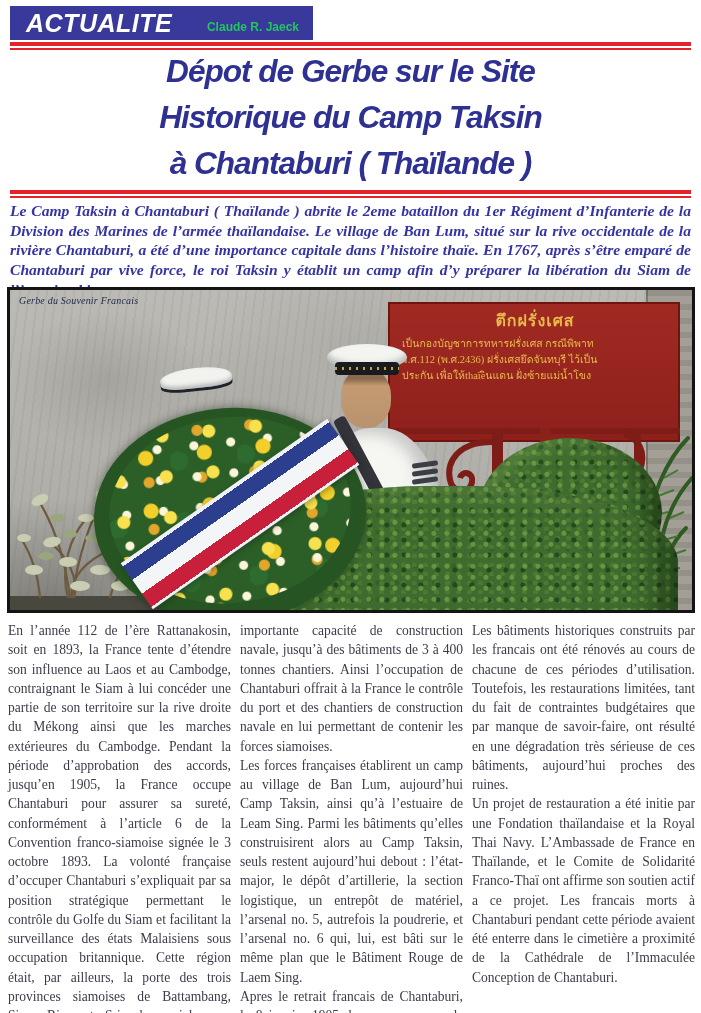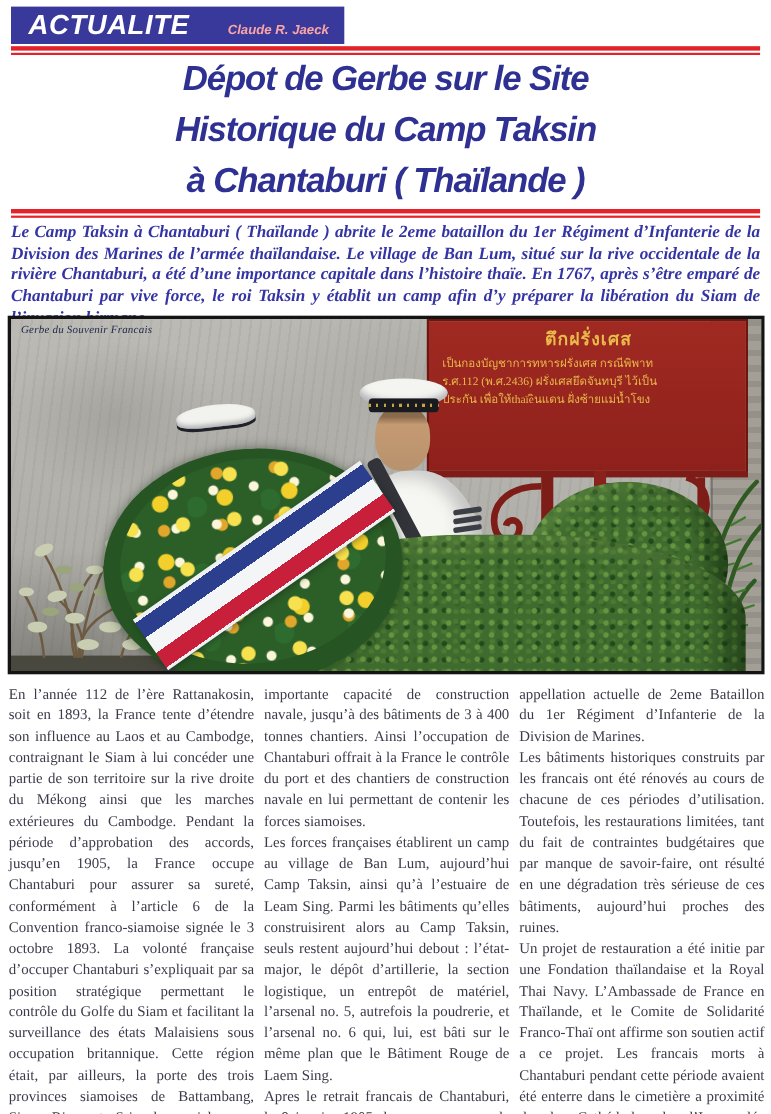--- a/index.html
+++ b/index.html
@@ -7,22 +7,22 @@
   body { font-family:"Liberation Serif", serif; position:relative; }
 
   .abs { position:absolute; }
 
   
   .masthead { left:10px; top:6px; width:303px; height:34px; background:#39399b;
               display:flex; align-items:center; justify-content:space-between;
               padding:0 14px 0 16px; }
   .masthead .section { color:#fff; font-family:"Liberation Sans", sans-serif;
               font-weight:bold; font-style:italic; font-size:25px; letter-spacing:.5px; }
-  .masthead .author { color:#fca5a5; font-family:"Liberation Sans", sans-serif;
-              font-weight:bold; font-style:italic; font-size:12px; padding-top:8px; }
+  .masthead .author { color:#22c55e; font-family:"Liberation Sans", sans-serif;
+              font-weight:bold; font-size:12px; padding-top:8px; }
 
   .rule { left:10px; width:681px; border-top:4px solid #e32229; border-bottom:2px solid #e32229; height:8px; }
   .rule1 { top:42px; }
   .rule2 { top:190px; }
 
   
   .headline { left:0; top:49px; width:701px; text-align:center;
               font-family:"Liberation Sans", sans-serif; font-weight:bold; font-style:italic;
               color:#2e3192; font-size:31px; line-height:46px; letter-spacing:-1px; }
   .headline .hl-line { display:block; transform:scale(1.02,1.02); transform-origin:center; white-space:nowrap; }
@@ -43,21 +43,21 @@
         repeating-linear-gradient(97deg, rgba(110,108,101,.10) 0 2px, rgba(0,0,0,0) 2px 9px),
         linear-gradient(#bbbab5,#a9a8a2); }
   .pillar { left:636px; top:0; width:46px; height:320px;
       background:repeating-linear-gradient(180deg, rgba(105,103,96,.25) 0 6px, rgba(0,0,0,0) 6px 14px), #a39f97;
       border-left:2px solid rgba(80,78,72,.5); }
   .photo-caption { left:9px; top:5px; font-style:italic; font-size:10px; color:#1d2747; letter-spacing:.2px; }
 
   .cap-left { left:150px; top:78px; width:72px; height:20px; background:#f2f3ef; border-radius:50% 50% 30% 30%;
               box-shadow:0 3px 0 #20222a, inset 0 -3px 4px rgba(140,140,145,.6); transform:rotate(-6deg); }
 
-  .sign { left:378px; top:0; width:292px; height:140px; background:linear-gradient(#a02a22,#8e201b);
+  .sign { left:378px; top:12px; width:292px; height:140px; background:linear-gradient(#a02a22,#8e201b);
           border:2px solid #6e150f; color:#e9b94a; padding:4px 10px 0 12px; }
   .sign-title { text-align:center; font-size:16px; font-weight:bold; letter-spacing:1px; margin-bottom:3px; }
   .sign-line { font-size:10.5px; line-height:16px; white-space:nowrap; overflow:hidden; }
 
   .bush { border-radius:50%;
       background:
         radial-gradient(circle at 30% 30%, rgba(110,160,70,.8) 0 2px, rgba(0,0,0,0) 3px),
         radial-gradient(circle at 70% 60%, rgba(30,70,25,.9) 0 2px, rgba(0,0,0,0) 3px),
         radial-gradient(circle at 50% 80%, rgba(80,125,50,.8) 0 2px, rgba(0,0,0,0) 3px),
         radial-gradient(circle at 20% 70%, rgba(55,95,40,.9) 0 2px, rgba(0,0,0,0) 3px),
@@ -222,18 +222,17 @@
     <p>En l’année 112 de l’ère Rattanakosin, soit en 1893, la France tente d’étendre son influence au Laos et au Cambodge, contraignant le Siam à lui concéder une partie de son territoire sur la rive droite du Mékong ainsi que les marches extérieures du Cambodge. Pendant la période d’approbation des accords, jusqu’en 1905, la France occupe Chantaburi pour assurer sa sureté, conformément à l’article 6 de la Convention franco-siamoise signée le 3 octobre 1893. La volonté française d’occuper Chantaburi s’expliquait par sa position stratégique permettant le contrôle du Golfe du Siam et facilitant la surveillance des états Malaisiens sous occupation britannique. Cette région était, par ailleurs, la porte des trois provinces siamoises de Battambang, Siem Riep et Srisophon, riches en ressources naturelles, au rang desquelles des mines de saphirs et de pierres précieuses.</p>
 
   </div>
   <div class="col">
     <p>importante capacité de construction navale, jusqu’à des bâtiments de 3 à 400 tonnes chantiers. Ainsi l’occupation de Chantaburi offrait à la France le contrôle du port et des chantiers de construction navale en lui permettant de contenir les forces siamoises.</p>
     <p>Les forces françaises établirent un camp au village de Ban Lum, aujourd’hui Camp Taksin, ainsi qu’à l’estuaire de Leam Sing. Parmi les bâtiments qu’elles construisirent alors au Camp Taksin, seuls restent aujourd’hui debout : l’état-major, le dépôt d’artillerie, la section logistique, un entrepôt de matériel, l’arsenal no. 5, autrefois la poudrerie, et l’arsenal no. 6 qui, lui, est bâti sur le même plan que le Bâtiment Rouge de Laem Sing.</p>
     <p>Apres le retrait francais de Chantaburi, le 8 janvier 1905, le camp a connu de multiples destinations, abritant ainsi une école, les résidences de fonctionnaires du gouvernement local ainsi que divers régiments.</p>
 
   </div>
   <div class="col">
-    <p>appellation actuelle de 2eme Bataillon du 1er Régiment d’Infanterie de la Division de Marines.</p>
     <p>Les bâtiments historiques construits par les francais ont été rénovés au cours de chacune de ces périodes d’utilisation. Toutefois, les restaurations limitées, tant du fait de contraintes budgétaires que par manque de savoir-faire, ont résulté en une dégradation très sérieuse de ces bâtiments, aujourd’hui proches des ruines.</p>
     <p>Un projet de restauration a été initie par une Fondation thaïlandaise et la Royal Thai Navy. L’Ambassade de France en Thaïlande, et le Comite de Solidarité Franco-Thaï ont affirme son soutien actif a ce projet. Les francais morts à Chantaburi pendant cette période avaient été enterre dans le cimetière a proximité de la Cathédrale de l’Immaculée Conception de Chantaburi.</p>
 
   </div>
 </div>
 
 </body></html>

